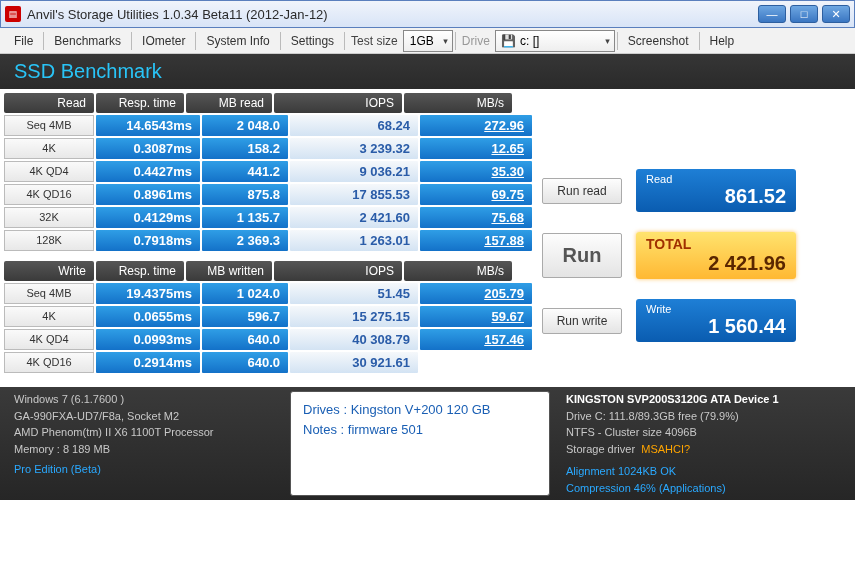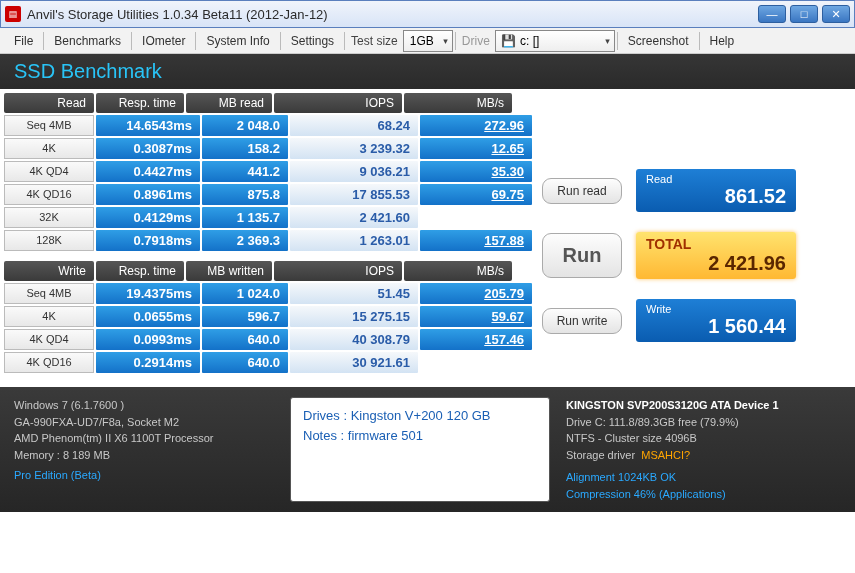--- a/index.html
+++ b/index.html
@@ -42,32 +42,32 @@
 .data-row { display: flex; gap: 2px; margin-bottom: 2px; }
 .row-label { width: 90px; background: linear-gradient(#fafafa,#e8e8e8); border: 1px solid #bbb; text-align: center; padding: 3px 4px; font-size: 11px; color: #333; border-radius: 0; }
 .cell { text-align: right; padding: 3px 8px; font-size: 13px; font-weight: bold; border-radius: 1px; }
 .cell.resp { width: 104px; background: linear-gradient(#2f9ee6,#1371c8); color: #fff; }
 .cell.mb { width: 86px; background: linear-gradient(#2f9ee6,#1371c8); color: #fff; }
 .cell.iops { width: 128px; background: linear-gradient(#f5f8fb,#d3e3f3); color: #2a5ca8; }
 .cell.mbs { width: 112px; background: linear-gradient(#2f9ee6,#1371c8); color: #fff; text-decoration: underline; }
 
 
 .rightpanel { flex: 1; display: flex; flex-direction: column; gap: 6px; padding-top: 76px; }
-.rbtn { background: linear-gradient(#fdfdfd,#e4e4e4); border: 1px solid #aaa; border-radius: 9px; padding: 5px 10px; font-size: 12px; color: #333; cursor: pointer; width: 80px; text-align: center; }
+.rbtn { background: linear-gradient(#fdfdfd,#e4e4e4); border: 1px solid #aaa; border-radius: 2px; padding: 5px 10px; font-size: 12px; color: #333; cursor: pointer; width: 80px; text-align: center; }
 .rbtn.big { font-size: 20px; font-weight: bold; color: #555; padding: 10px 12px; width: 80px; }
 .run-row { display: flex; align-items: center; gap: 14px; }
 .score-box { background: linear-gradient(#1e7fd6,#0a5cb0); color: #fff; padding: 4px 10px; border-radius: 3px; min-width: 160px; }
 .score-box .lbl { font-size: 11px; }
 .score-box .val { font-size: 20px; font-weight: bold; text-align: right; }
 .total-box { background: linear-gradient(#ffe36e,#ffb833); color: #b33a00; padding: 4px 10px; border-radius: 3px; min-width: 160px; box-shadow: 0 0 4px rgba(255,160,0,.6); }
 .total-box .lbl { font-size: 14px; font-weight: bold; color: #a03000; }
 .total-box .val { font-size: 20px; font-weight: bold; text-align: right; color: #5a2600; }
 
 
-.footer { background: linear-gradient(#3a3a3a,#262626); padding: 10px 14px; display: flex; gap: 16px; color: #c8c8c8; font-size: 11px; line-height: 1.5; }
+.footer { background: linear-gradient(#3a3a3a,#262626); padding: 4px 14px; display: flex; gap: 16px; color: #c8c8c8; font-size: 11px; line-height: 1.5; }
 .footer .sysinfo { flex: 0 0 260px; }
 .footer .notebox { flex: 0 0 260px; background: #fff; border: 1px solid #555; border-radius: 3px; padding: 8px 12px; color: #1a5fb4; font-size: 13px; }
 .footer .driveinfo { flex: 1; text-align: left; color: #c8c8c8; }
 .footer .driveinfo .devname { color: #fff; font-weight: bold; }
 .footer .driveinfo .hl { color: #ffa500; }
 .footer .link { color: #2aa9ff; cursor: pointer; }
 </style>
 </head>
 <body>
 
@@ -147,20 +147,21 @@
             <div class="cell resp">0.8961ms</div>
             <div class="cell mb">875.8</div>
             <div class="cell iops">17 855.53</div>
             <div class="cell mbs">69.75</div>
           </div>
           <div class="data-row">
             <div class="row-label">32K</div>
             <div class="cell resp">0.4129ms</div>
             <div class="cell mb">1 135.7</div>
             <div class="cell iops">2 421.60</div>
+            <div class="cell mbs">75.68</div>
           </div>
           <div class="data-row">
             <div class="row-label">128K</div>
             <div class="cell resp">0.7918ms</div>
             <div class="cell mb">2 369.3</div>
             <div class="cell iops">1 263.01</div>
             <div class="cell mbs">157.88</div>
           </div>
         </div>
     </div>

